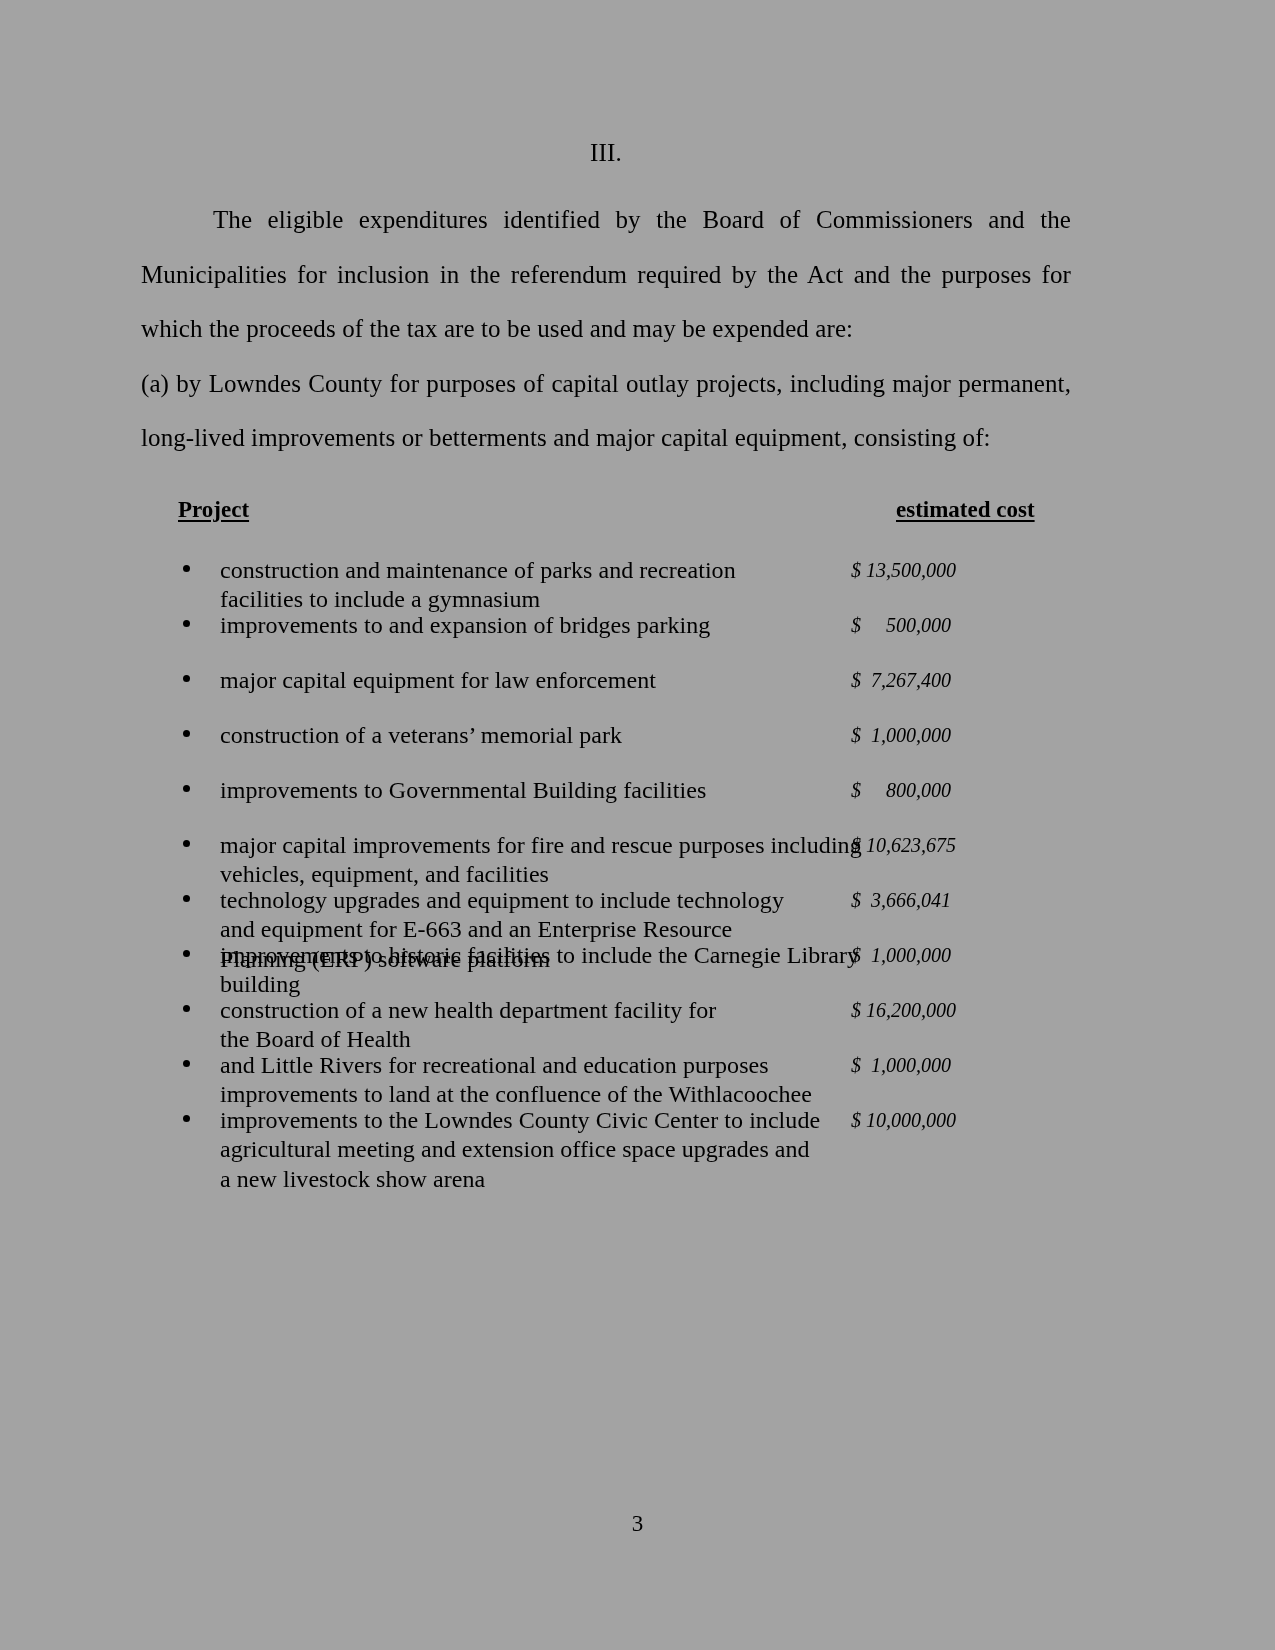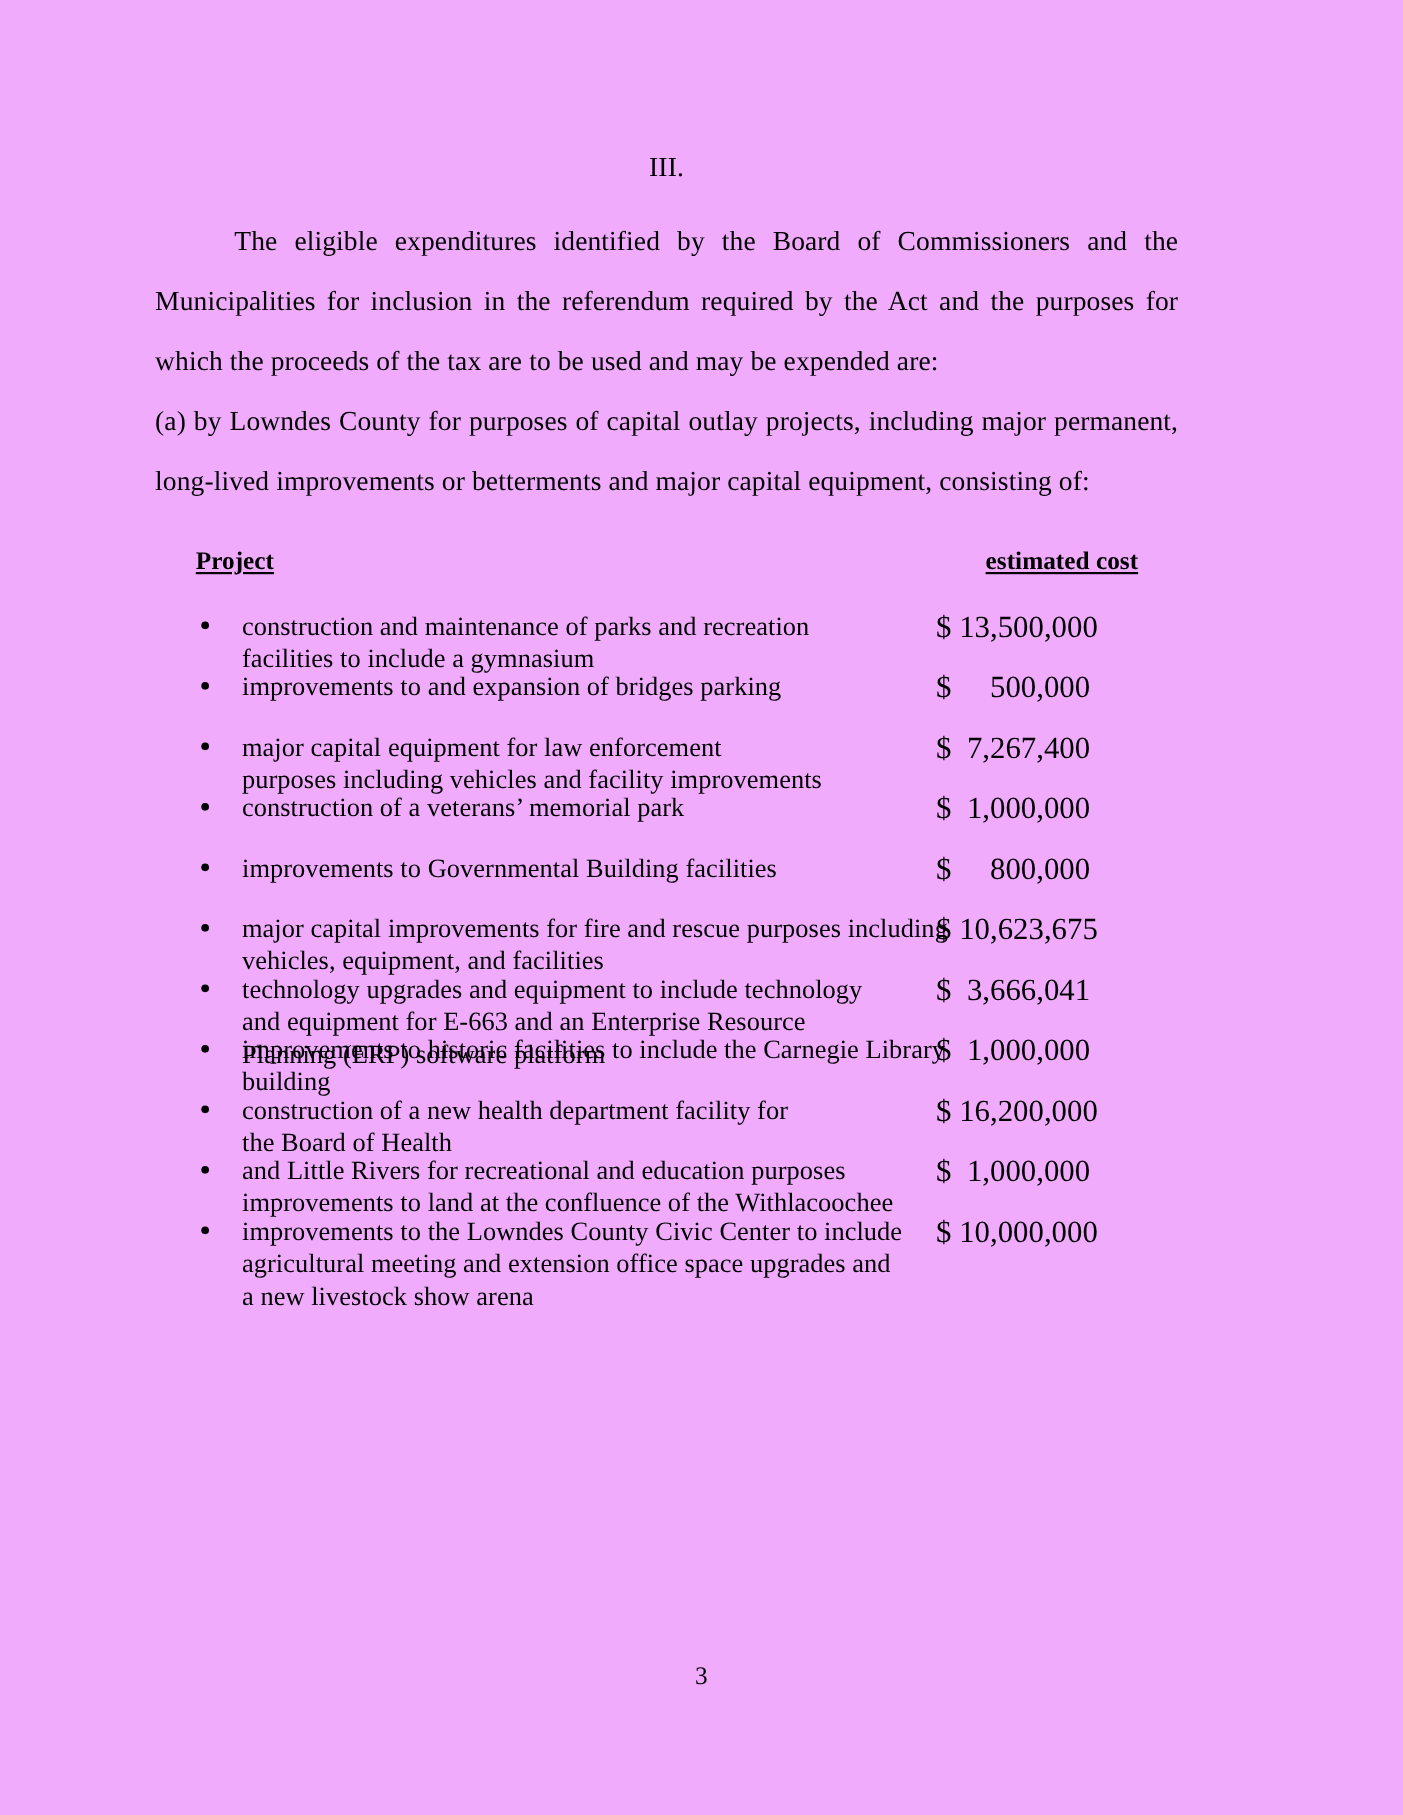--- a/index.html
+++ b/index.html
@@ -4,21 +4,21 @@
 <style>
   html, body {
     margin: 0;
     padding: 0;
     background: #ffffff;
   }
   .page {
     position: relative;
     width: 1275px;
     height: 1650px;
-    background: #f0abfc;
+    background: #a3a3a3;
     font-family: "Liberation Serif", "DejaVu Serif", serif;
     color: #000000;
     overflow: hidden;
   }
   .content {
     position: absolute;
     left: 141px;
     top: 0;
     width: 930px;
   }
@@ -105,23 +105,24 @@
   }
   .item-text .line {
     display: block;
     white-space: nowrap;
   }
   .item-cost {
     position: absolute;
     left: 710px;
     top: 0;
     width: 160px;
-    font-size: 28px;
+    font-size: 20px;
     line-height: 29.5px;
     white-space: pre;
+    font-style: italic;
   }
 
   .page-number {
     position: absolute;
     left: 0;
     right: 0;
     top: 1512px;
     text-align: center;
     font-size: 23px;
     line-height: 1;
@@ -159,21 +160,20 @@
             <span class="bullet"></span>
             <div class="item-text">
               <span class="line">improvements to and expansion of bridges parking</span>
             </div>
             <div class="item-cost">$     500,000</div>
           </div>
           <div class="item-row">
             <span class="bullet"></span>
             <div class="item-text">
               <span class="line">major capital equipment for law enforcement</span>
-              <span class="line">purposes including vehicles and facility improvements</span>
             </div>
             <div class="item-cost">$  7,267,400</div>
           </div>
           <div class="item-row">
             <span class="bullet"></span>
             <div class="item-text">
               <span class="line">construction of a veterans’ memorial park</span>
             </div>
             <div class="item-cost">$  1,000,000</div>
           </div>

